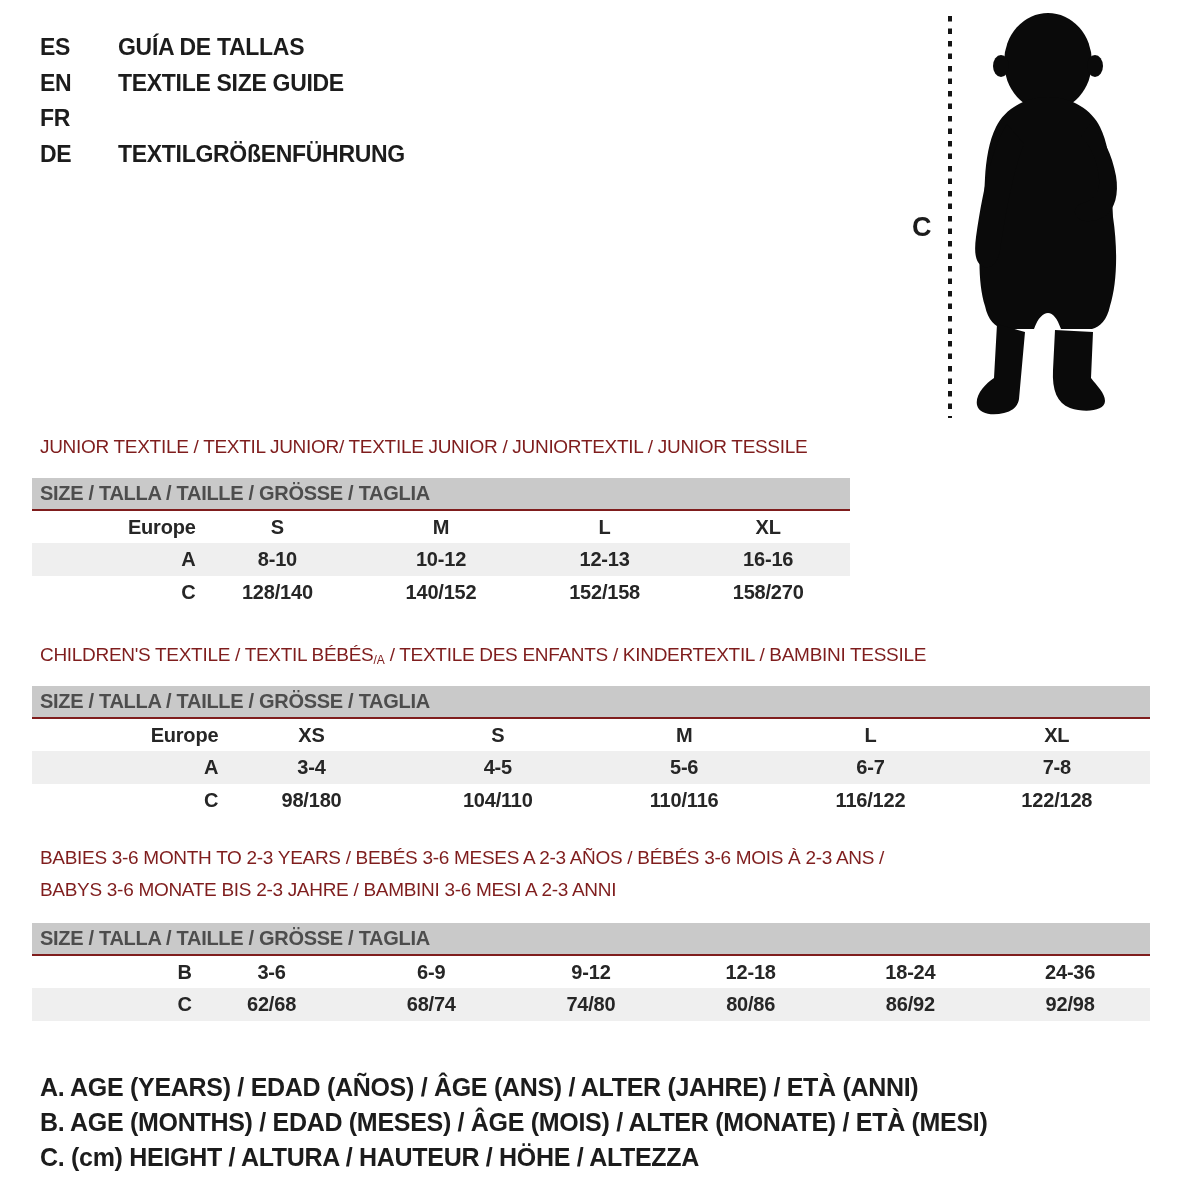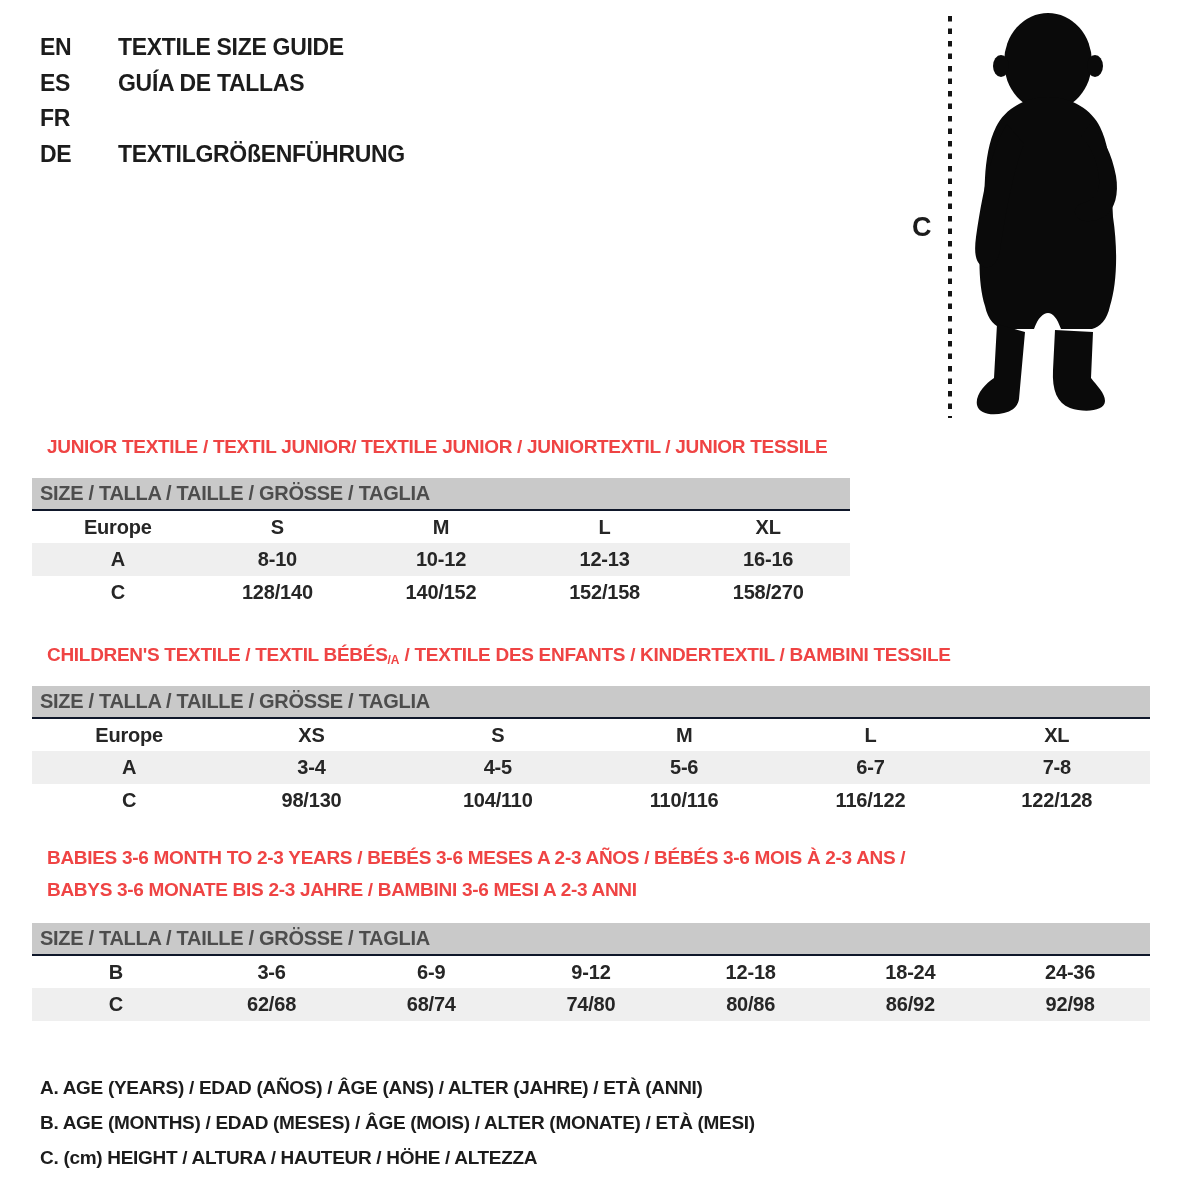--- a/index.html
+++ b/index.html
@@ -25,74 +25,74 @@
   
   .dash-line { position:absolute; left:946px; top:16px; }
   .c-label {
     position:absolute; left:912px; top:212px;
     font-size:27px; font-weight:bold;
   }
   .baby { position:absolute; left:960px; top:12px; }
 
   
   .sec-title {
-    position:absolute; left:47px;
-    font-size:19px; font-weight:bold; letter-spacing:-0.3px;
-    white-space:nowrap; color:#ef4444;
+    position:absolute; left:40px;
+    font-size:19px; font-weight:normal; letter-spacing:-0.3px;
+    white-space:nowrap; color:#7f1d1d;
   }
   .sub-a { font-size:12px; position:relative; top:3px; letter-spacing:0; }
 
   
   table.size-table {
     position:absolute; left:32px;
     border-collapse:collapse; table-layout:fixed;
   }
   table.size-table th {
     background:#c9c9c9; color:#4d4d4d;
     font-size:20px; font-weight:bold; letter-spacing:-0.3px;
     text-align:left; height:32px; padding:0 0 0 8px;
-    border-bottom:2px solid #0f172a;
+    border-bottom:2px solid #7f1d1d;
   }
   table.size-table td {
     height:33px; font-size:20px; font-weight:bold; color:#262626;
     text-align:center; letter-spacing:-0.2px;
   }
-  table.size-table td.lbl { text-align:center; padding-left:8px; }
+  table.size-table td.lbl { text-align:right; padding-left:8px; }
   table.size-table tbody tr:nth-child(even) { background:#efefef; }
 
   .t-junior { top:478px; width:818px; }
   .t-junior col.c-label { width:112px; }
   .t-children { top:686px; width:1118px; }
   .t-children col.c-label { width:106px; }
   .t-babies { top:923px; width:1118px; }
   .t-babies col.c-label { width:122px; }
 
   .title-junior { top:436px; }
   .title-children { top:644px; }
   .title-babies-1 { top:847px; }
   .title-babies-2 { top:879px; }
 
   
   .legend { position:absolute; left:40px; top:1070px; }
   .legend-line {
     height:35px; display:flex; align-items:center;
-    font-size:19px; font-weight:bold; letter-spacing:-0.3px; white-space:nowrap;
+    font-size:25px; font-weight:bold; letter-spacing:-0.3px; white-space:nowrap;
   }
 </style>
 </head>
 <body>
 
 <div class="lang-block">
   <div class="lang-row">
+    <span class="lang-code">ES</span>
+    <span class="lang-title">GUÍA DE TALLAS</span>
+  </div>
+  <div class="lang-row">
     <span class="lang-code">EN</span>
     <span class="lang-title">TEXTILE SIZE GUIDE</span>
-  </div>
-  <div class="lang-row">
-    <span class="lang-code">ES</span>
-    <span class="lang-title">GUÍA DE TALLAS</span>
   </div>
   <div class="lang-row">
     <span class="lang-code">FR</span>
   </div>
   <div class="lang-row">
     <span class="lang-code">DE</span>
     <span class="lang-title">TEXTILGRÖßENFÜHRUNG</span>
   </div>
 </div>
 
@@ -183,21 +183,21 @@
     <tr>
       <td class="lbl">A</td>
       <td>3-4</td>
       <td>4-5</td>
       <td>5-6</td>
       <td>6-7</td>
       <td>7-8</td>
     </tr>
     <tr>
       <td class="lbl">C</td>
-      <td>98/130</td>
+      <td>98/180</td>
       <td>104/110</td>
       <td>110/116</td>
       <td>116/122</td>
       <td>122/128</td>
     </tr>
   </tbody>
 </table>
 
 <div class="sec-title title-babies-1">BABIES 3-6 MONTH TO 2-3 YEARS / BEBÉS 3-6 MESES A 2-3 AÑOS / BÉBÉS 3-6 MOIS À 2-3 ANS /</div>
 <div class="sec-title title-babies-2">BABYS 3-6 MONATE BIS 2-3 JAHRE / BAMBINI 3-6 MESI A 2-3 ANNI</div>

